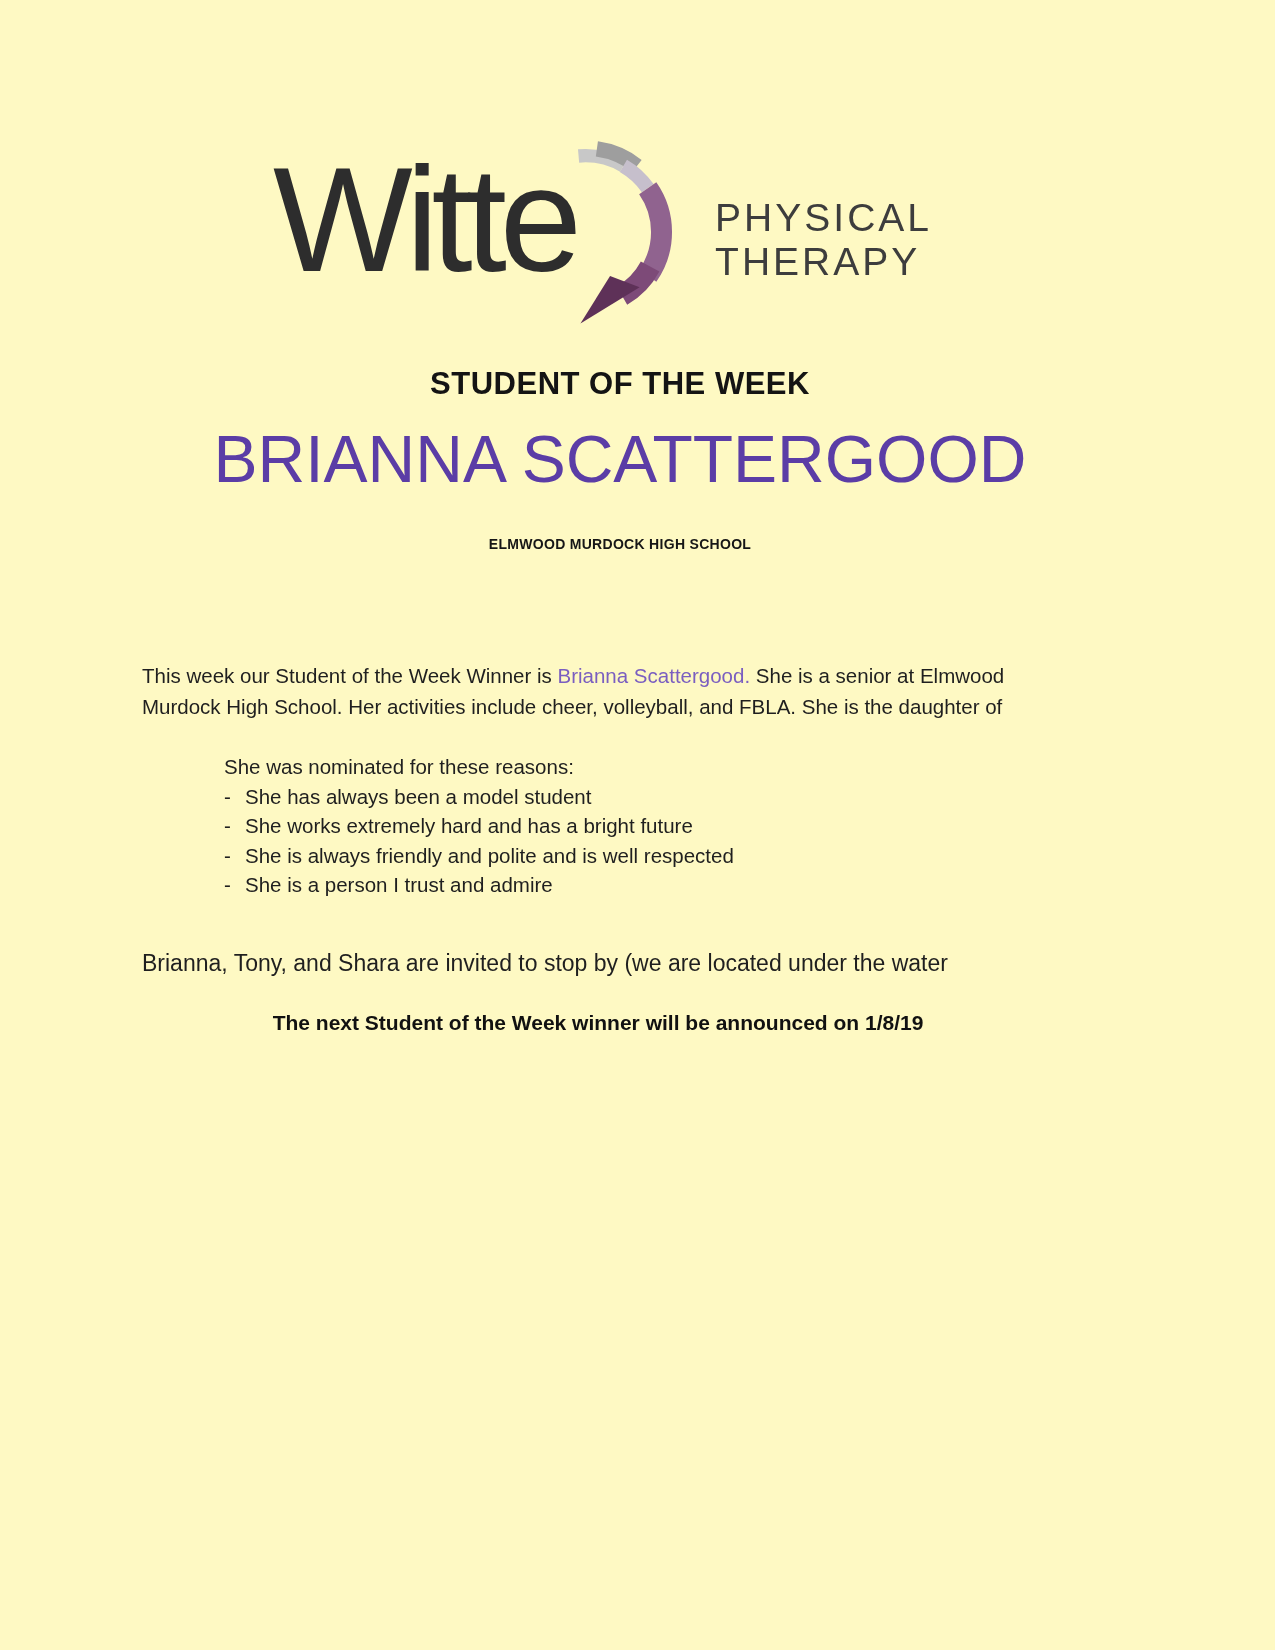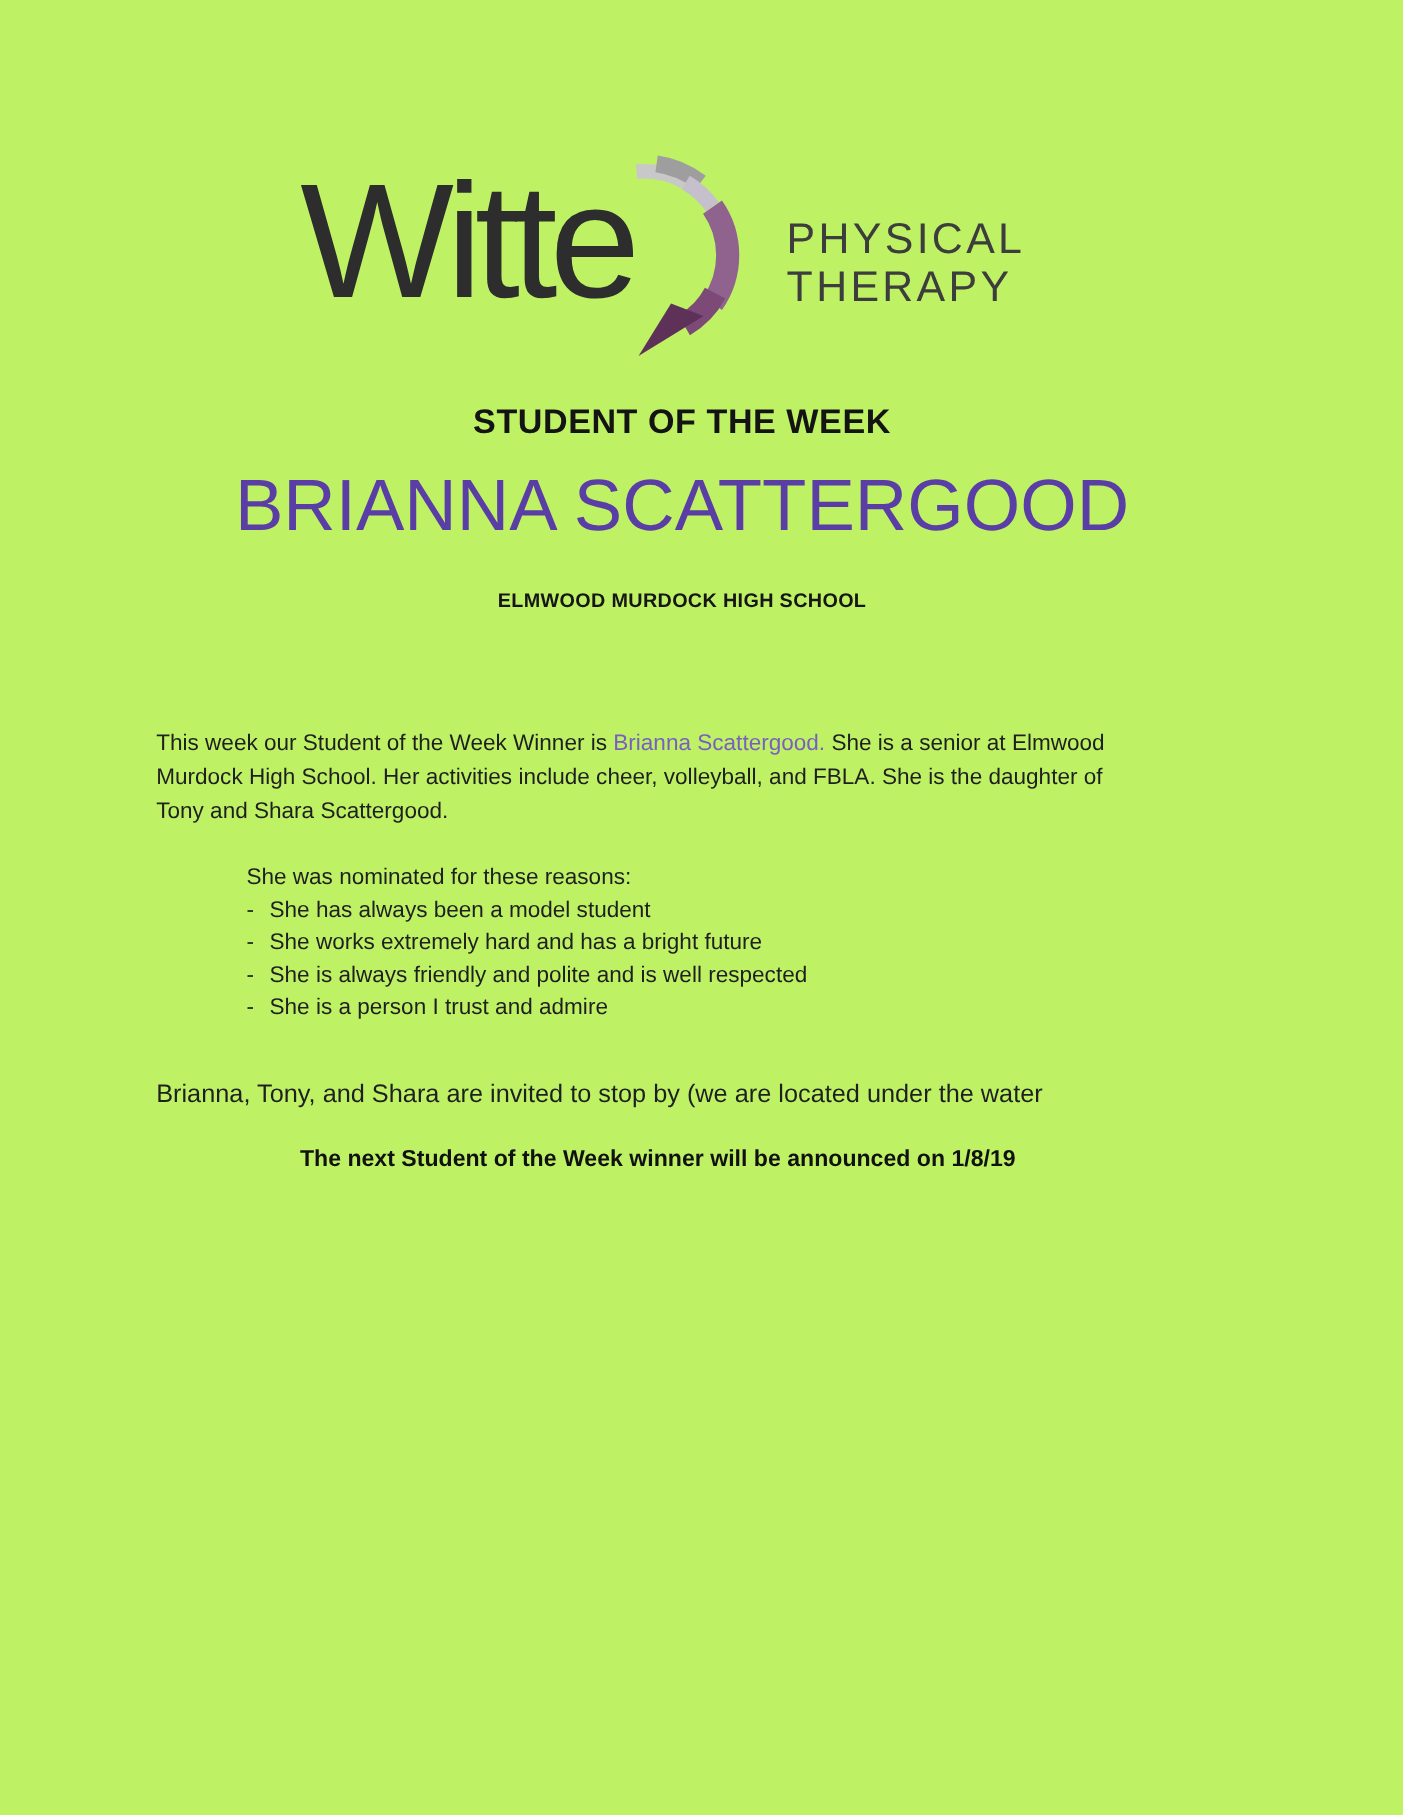--- a/index.html
+++ b/index.html
@@ -1,19 +1,19 @@
 <!DOCTYPE html>
 <html><head>
 <meta charset="utf-8">
 <style>
   html,body { margin:0; padding:0; background:#ffffff; }
   .page {
     position:relative;
     width:1275px; height:1650px;
-    background:#bef264;
+    background:#fef9c3;
     font-family:"Liberation Sans", sans-serif;
     color:#1f1f1f;
     overflow:hidden;
   }
 
   
   .logo-row {
     position:absolute; top:132px; left:0; right:70px;
     display:flex; justify-content:center; align-items:flex-start;
   }
@@ -25,21 +25,21 @@
   .tagline {
     margin-left:42px; margin-top:64px;
     font-size:39px; letter-spacing:3px; line-height:1.12;
     color:#3d3d3d; font-weight:400;
   }
 
   
   .center-col { position:absolute; left:0; right:70px; text-align:center;padding-left:35px; }
   .subtitle { top:366px; font-size:31px; font-weight:600; color:#141414; letter-spacing:0.5px; }
   .student-name { top:424px; font-size:66px; line-height:70px; font-weight:400; color:#5b3da6; letter-spacing:0px; }
-  .school { top:536px; font-size:18px; font-weight:600; color:#161616; letter-spacing:0.3px; }
+  .school { top:536px; font-size:14px; font-weight:600; color:#161616; letter-spacing:0.3px; }
 
   
   .body-area { position:absolute; left:142px; top:660px; width:912px; }
   .tline { display:block; white-space:nowrap; }
 
   .intro { font-size:20.5px; line-height:31px; margin:0; }
   .highlight { color:#7a5ec0; }
 
   .reasons { margin:30px 0 16px 82px; font-size:20.5px; line-height:29.5px; }
   .reasons-heading { margin:0; }
@@ -77,21 +77,20 @@
 
   <div class="center-col subtitle">STUDENT OF THE WEEK</div>
   <div class="center-col student-name">BRIANNA SCATTERGOOD</div>
   <div class="center-col school">ELMWOOD MURDOCK HIGH SCHOOL</div>
 
   <div class="body-area">
 
     <p class="intro">
       <span class="tline"><span>This week our Student of the Week Winner is </span><span class="highlight">Brianna Scattergood.</span><span> She is a senior at Elmwood</span></span>
       <span class="tline">Murdock High School. Her activities include cheer, volleyball, and FBLA. She is the daughter of</span>
-      <span class="tline">Tony and Shara Scattergood.</span>
     </p>
 
     <div class="reasons">
       <p class="reasons-heading">She was nominated for these reasons:</p>
       <div class="reason-row">
         <span class="reason-dash">-</span>
         <span>She has always been a model student</span>
       </div>
       <div class="reason-row">
         <span class="reason-dash">-</span>

